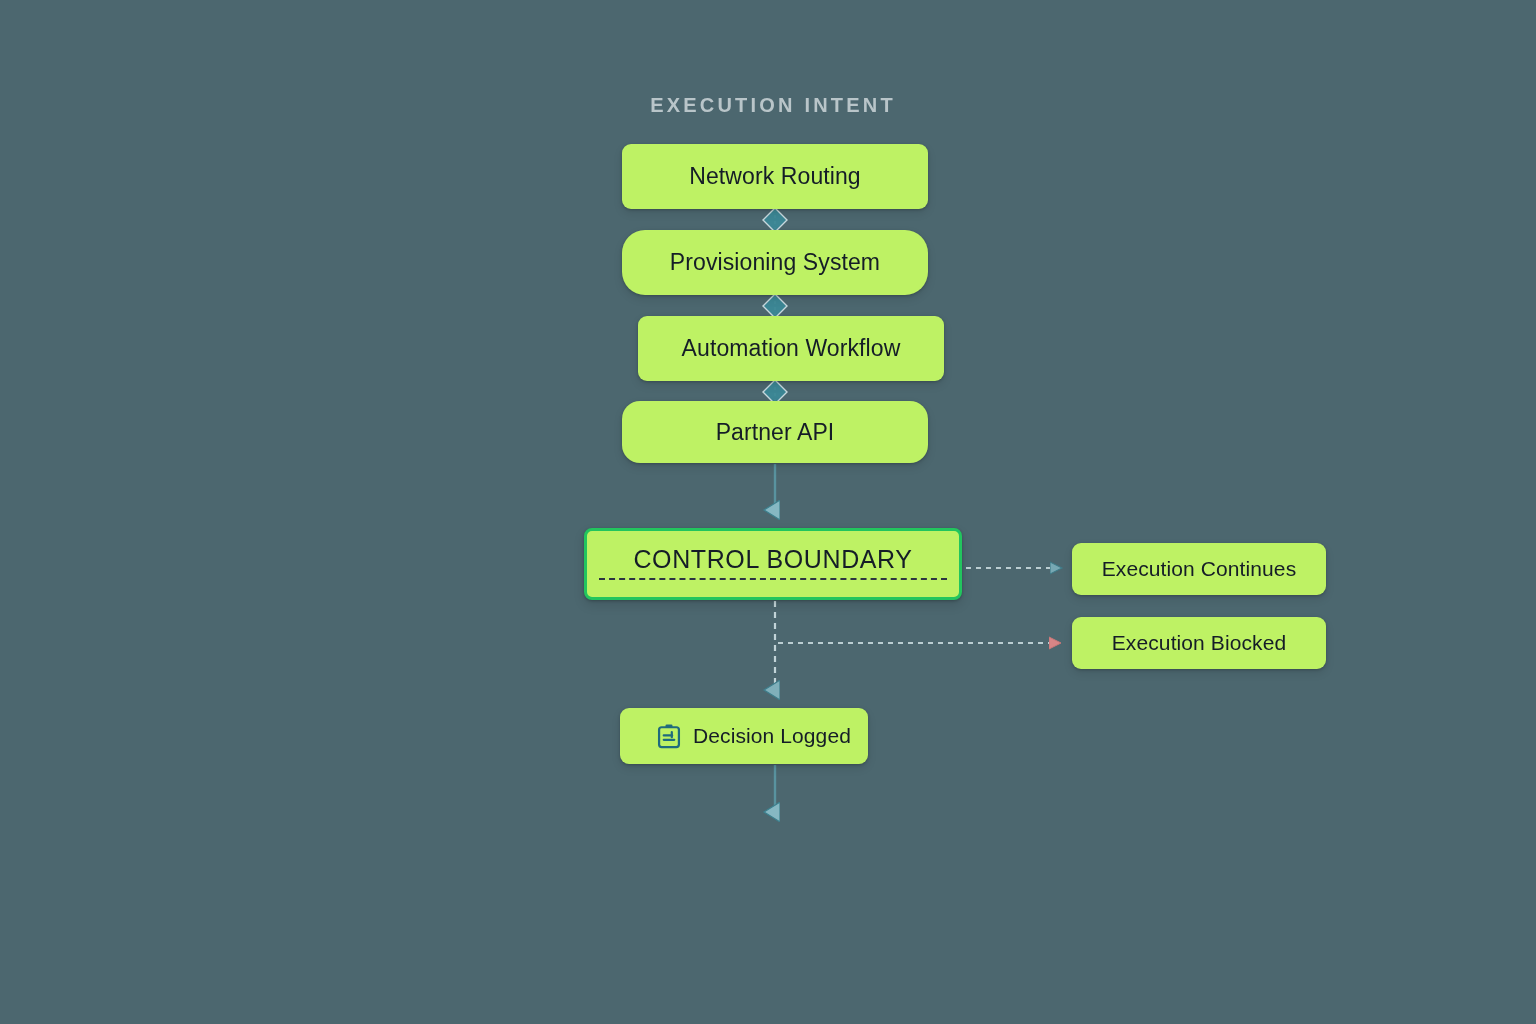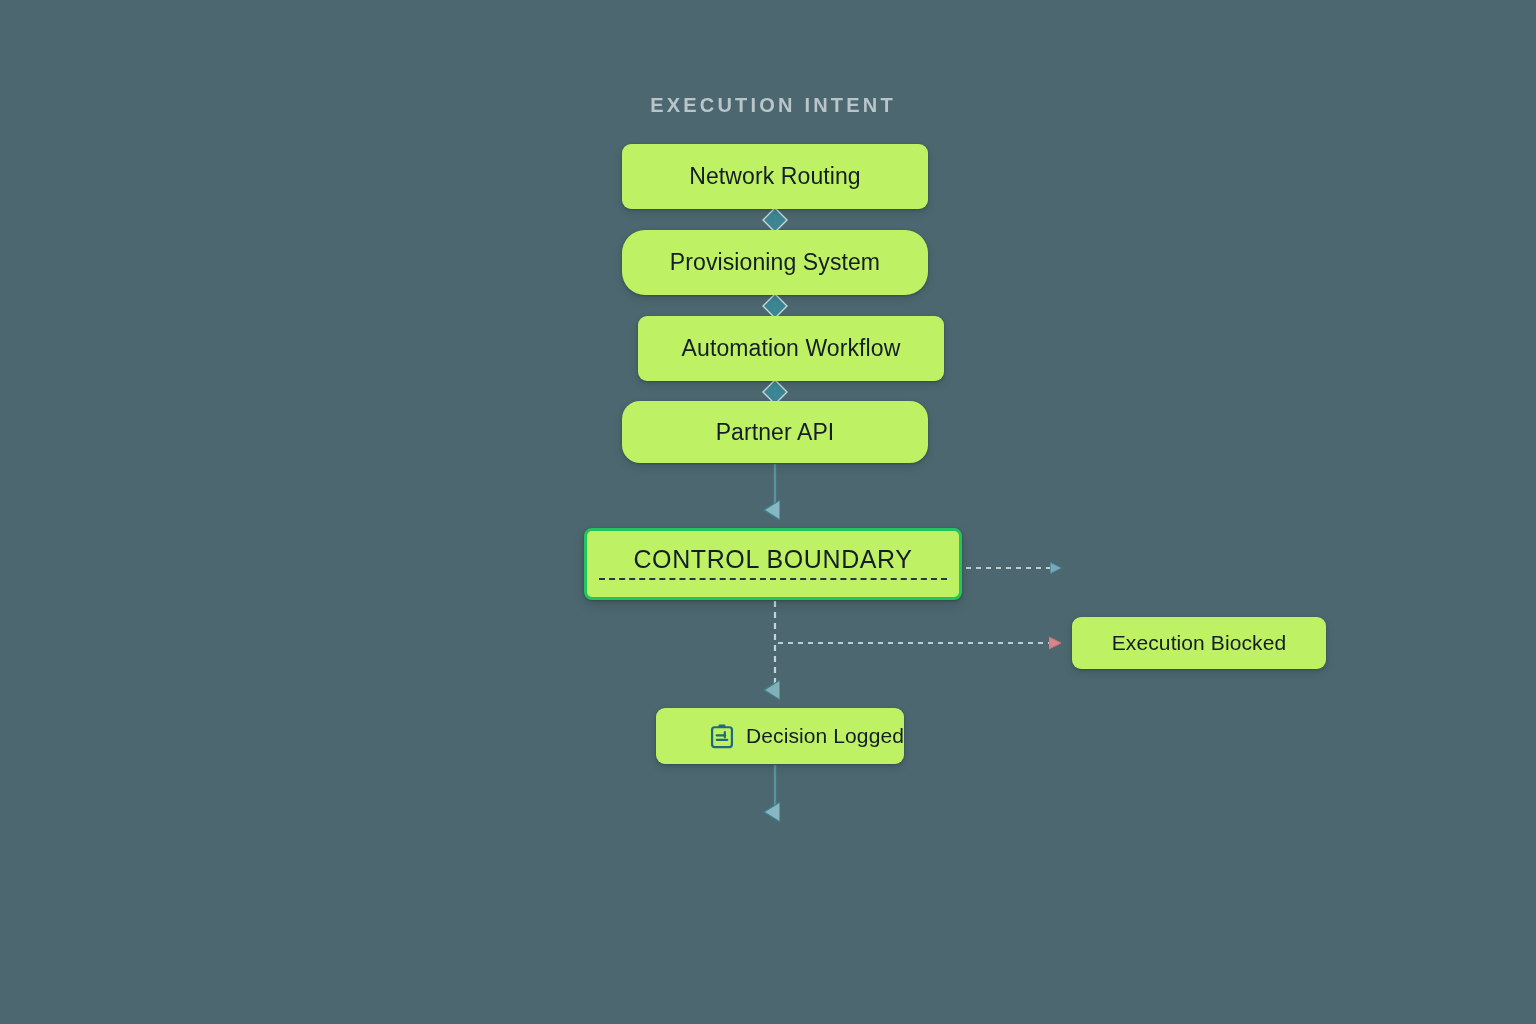--- a/index.html
+++ b/index.html
@@ -97,25 +97,25 @@
     border-top: 2px dashed #2c3540;
     height: 0;
   }
 
   
   #node-exec-continues { left: 1072px; top: 543px; width: 254px; height: 52px; font-size: 21px; }
   #node-exec-blocked   { left: 1072px; top: 617px; width: 254px; height: 52px; font-size: 21px; }
 
   
   #node-decision-logged {
-    left: 656px;
+    left: 620px;
     top: 708px;
     width: 248px;
     height: 56px;
-    justify-content: flex-end;
+    justify-content: center;
     padding-left: 18px;
     font-size: 21px;
   }
   #node-decision-logged .clipboard-icon {
     width: 28px;
     height: 28px;
     margin-right: 10px;
     flex: 0 0 auto;
     display: block;
   }
@@ -191,20 +191,23 @@
 
   <div class="node" id="node-partner-api">
     <span class="node-label">Partner API</span>
   </div>
 
   <div class="node" id="node-control-boundary">
     <span class="node-label">CONTROL BOUNDARY</span>
     <span class="boundary-divider"></span>
   </div>
 
+  <div class="node" id="node-exec-continues">
+    <span class="node-label">Execution Continues</span>
+  </div>
 
   <div class="node" id="node-exec-blocked">
     <span class="node-label">Execution Biocked</span>
   </div>
 
   <div class="node" id="node-decision-logged">
     <svg class="clipboard-icon" viewBox="0 0 24 24" xmlns="http://www.w3.org/2000/svg" fill="none" stroke="#1f6b7d" stroke-width="1.9" stroke-linecap="round" stroke-linejoin="round">
       <rect x="3.5" y="4.5" width="17" height="17" rx="2.2"></rect>
       <path d="M9 4.5 V3.2 a1 1 0 0 1 1-1 h4 a1 1 0 0 1 1 1 V4.5 Z" fill="#1f6b7d" stroke="none"></path>
       <path d="M7.5 11.5 h7.2"></path>

